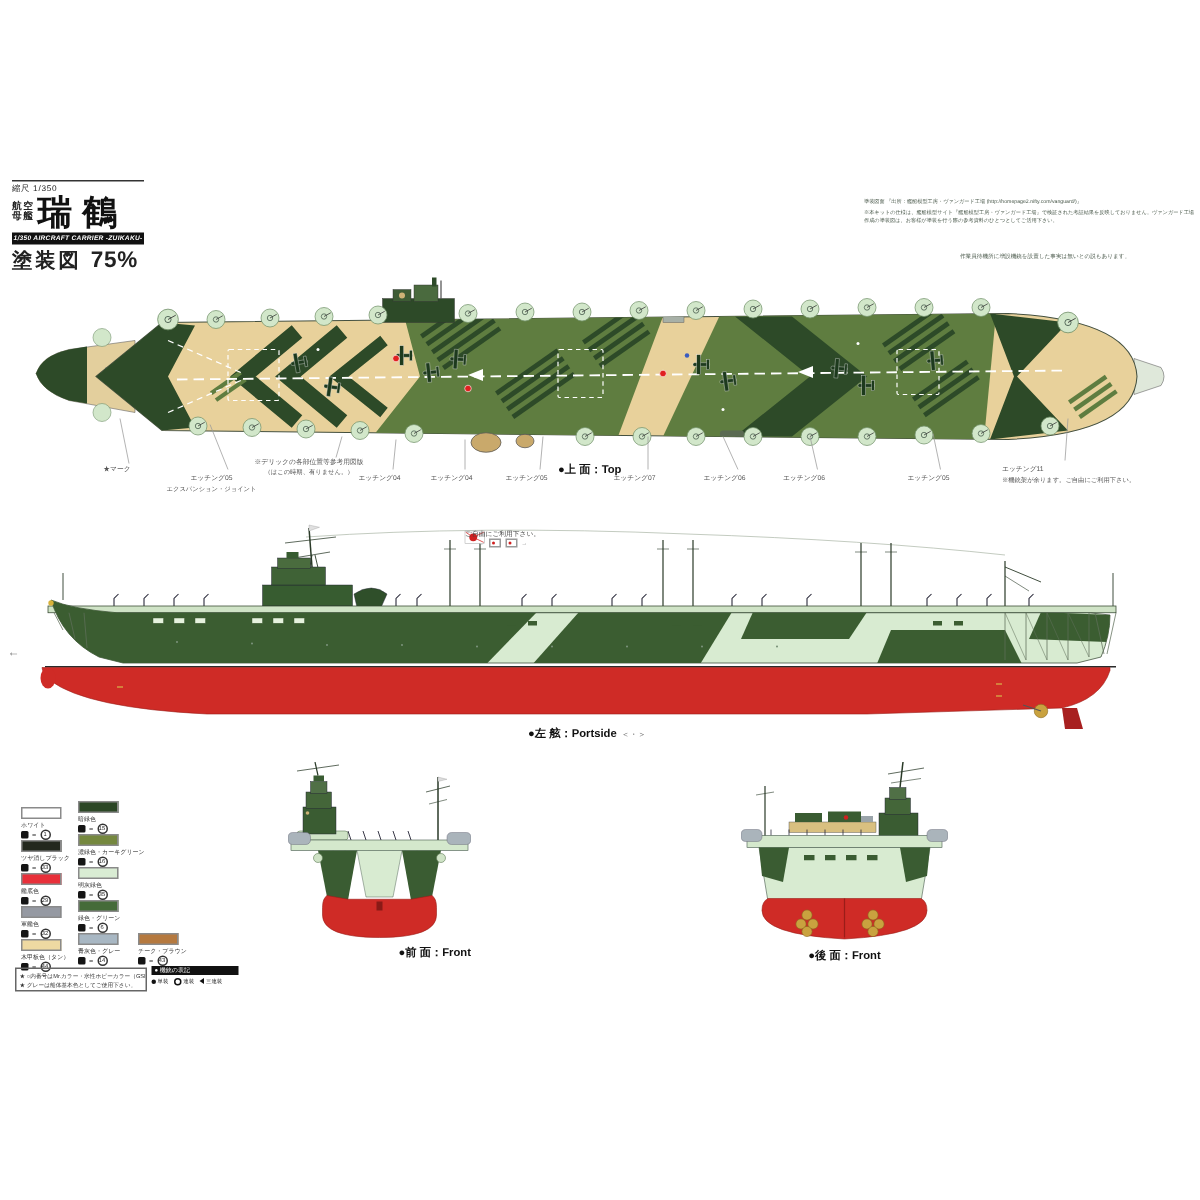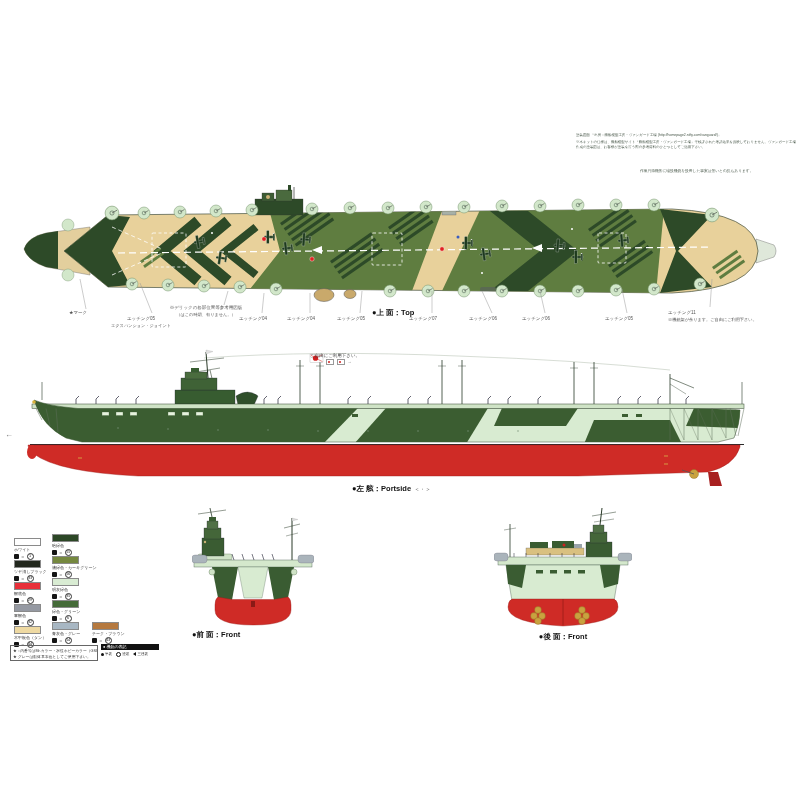--- a/index.html
+++ b/index.html
@@ -51,20 +51,32 @@
   .miniflag::after{content:"";position:absolute;left:1.5px;top:.8px;width:2.2px;height:2.2px;border-radius:50%;background:#d02020;}
   #flag-note{left:310px;top:352px;text-align:center;font-size:4.5px;color:#444;line-height:1.6;}
   #flag-note .fl{display:flex;justify-content:center;gap:3px;align-items:center;font-size:4px;color:#888;}
   #bow-arrow{left:5px;top:430px;font-size:8px;color:#777;}
 </style>
 </head>
 <body>
 
 <div id="page">
 
+  <div class="abs" id="title-block">
+    <div id="title-rule"></div>
+    <div id="scale-label">縮尺 1/350</div>
+    <div id="title-row">
+      <div id="ship-class">航空母艦</div>
+      <div id="ship-name">瑞鶴</div>
+    </div>
+    <div id="english-bar">1/350 AIRCRAFT CARRIER -ZUIKAKU-</div>
+    <div id="paint-title">
+      <span class="t">塗装図</span><span class="p">75%</span>
+    </div>
+  </div>
 
   <div class="abs" id="source-note">
     <div class="l1">塗装図面 『出所：艦船模型工房・ヴァンガード工場 (http://homepage2.nifty.com/vanguard/)』</div>
     <div class="l2">※本キットの仕様は、艦船模型サイト『艦船模型工房・ヴァンガード工場』で検証された考証結果を反映しておりません。ヴァンガード工場作成の塗装図は、お客様が塗装を行う際の参考資料のひとつとしてご活用下さい。</div>
   </div>
   <div class="abs" id="source-line3">作業員待機所に増設機銃を設置した事実は無いとの説もあります。</div>
 
   <svg class="abs" id="top-view-svg" style="left:12px;top:183px;" width="778" height="150" viewBox="0 0 778 150">
     <defs>
       <path id="deckPath" d="M52,68 L96,32 L660,26 Q744,30 746,68 Q744,106 660,110 L96,104 Z"></path>
@@ -579,21 +591,21 @@
         <line x1="82" y1="52" x2="80" y2="46"></line>
     </g>
     <polygon points="20,59 46,59 40,92 26,90" fill="#3a5c32"></polygon>
     <polygon points="76,59 102,59 96,90 82,92" fill="#3a5c32"></polygon>
     <polygon points="46,59 76,59 70,90 52,90" fill="#d8ebd1" stroke="#44584a" stroke-width=".3"></polygon>
     <circle cx="20" cy="64" r="3" fill="#cfe3c6" stroke="#607a58" stroke-width=".4"></circle>
     <circle cx="102" cy="64" r="3" fill="#cfe3c6" stroke="#607a58" stroke-width=".4"></circle>
     <path d="M26,89 Q23,91 23,97 L23,102 Q23,117 61,117 Q99,117 99,102 L99,97 Q99,91 96,89 L82,91.5 L40,91.5 Z" fill="#cf2b26" stroke="#9a1d18" stroke-width=".4"></path>
     <rect x="59" y="93" width="4" height="6" fill="#8a1a16"></rect>
   </svg>
-  <div class="abs seclabel" style="left:192px;top:630px;width:122px;text-align:left;">●前 面：Front</div>
+  <div class="abs seclabel" style="left:192px;top:630px;width:122px;text-align:right;">●前 面：Front</div>
 
   <svg class="abs" id="rear-view-svg" style="left:494px;top:508px;" width="138" height="126" viewBox="0 0 138 126">
     <line x1="16" y1="54" x2="16" y2="16" stroke="#2a3a28" stroke-width=".8"></line>
     <line x1="10" y1="22" x2="22" y2="20" stroke="#2a3a28" stroke-width=".4"></line>
     <g>
       <rect x="92" y="34" width="26" height="20" fill="#3a5c32" stroke="#223" stroke-width=".3"></rect>
       <rect x="96" y="24" width="17" height="11" fill="#446639" stroke="#223" stroke-width=".3"></rect>
       <rect x="99" y="17" width="11" height="8" fill="#507046" stroke="#223" stroke-width=".3"></rect>
       <line x1="106" y1="17" x2="108" y2="0" stroke="#2a3a28" stroke-width="1"></line>
       <line x1="98" y1="8" x2="122" y2="4" stroke="#2a3a28" stroke-width=".5"></line>

